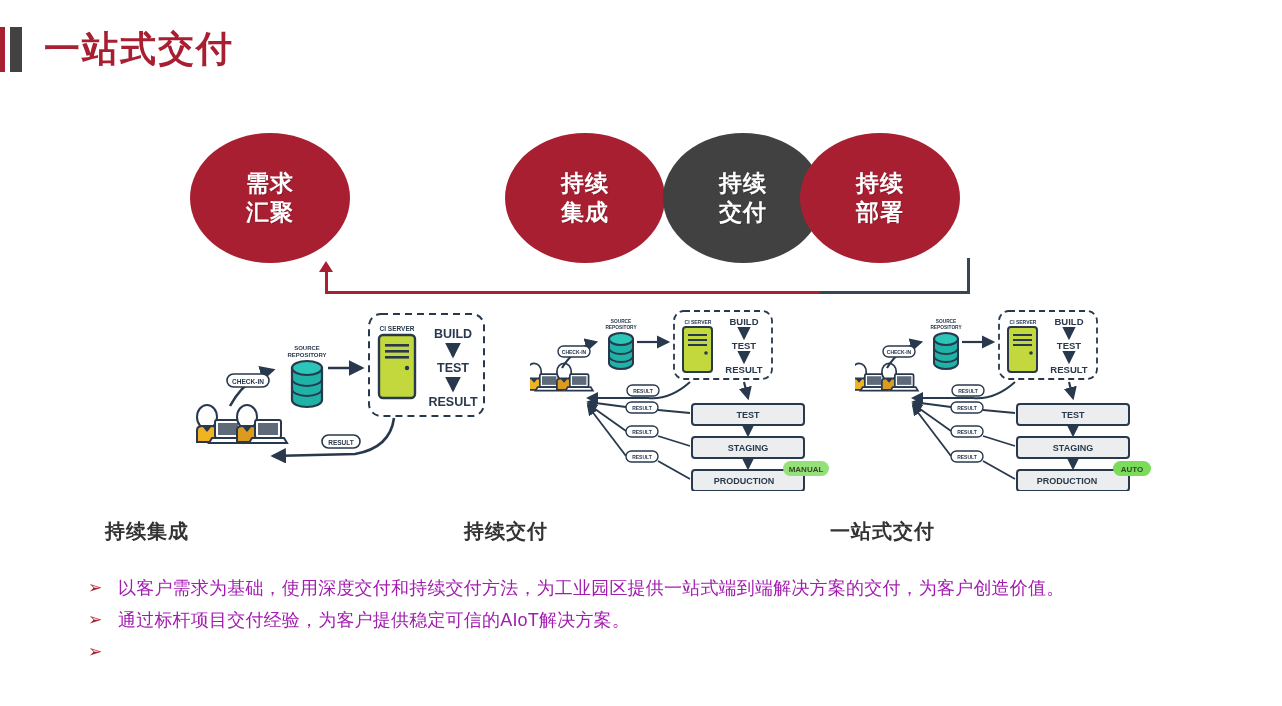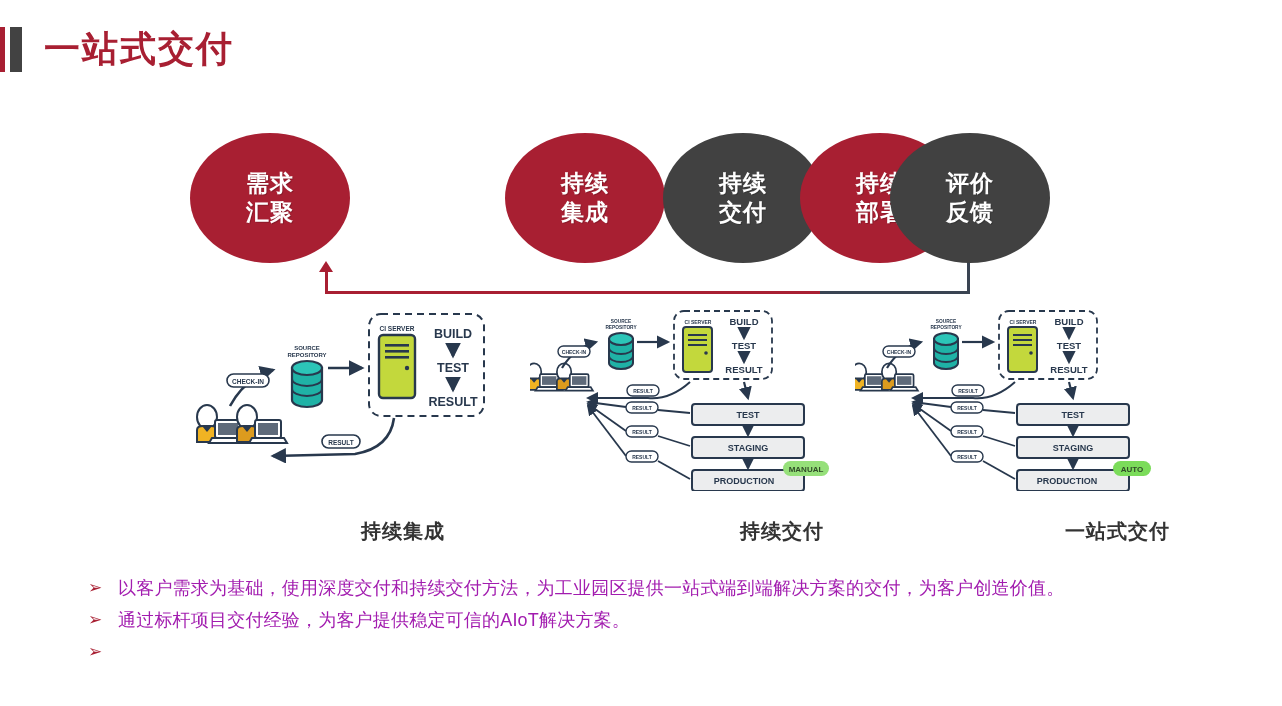--- a/index.html
+++ b/index.html
@@ -73,26 +73,26 @@
   
   .diagram { position: absolute; top: 306px; width: 340px; height: 185px; }
   .d1 { left: 185px; }
   .d2 { left: 530px; }
   .d3 { left: 855px; }
 
   .diagram svg { display: block; }
 
   .dlabel {
     position: absolute; top: 518px;
-    width: 340px; text-align: right;
+    width: 340px; text-align: left;
     font-size: 20px; font-weight: bold; color: #333333;
     letter-spacing: 1px;
   }
   .l1 { left: 105px; }
-  .l2 { left: 484px; font-family: Liberation Mono, monospace; }
+  .l2 { left: 464px; font-family: Liberation Mono, monospace; }
   .l3 { left: 830px; }
 
   
   .bullets { position: absolute; left: 88px; top: 575px; width: 1160px; }
   .bullet-row {
     display: flex; align-items: flex-start;
     margin-bottom: 6px;
   }
   .bullet-mark {
     color: #A81F32; font-size: 17px; line-height: 26px;
@@ -124,23 +124,20 @@
     </div>
 
     <div class="circ c-gray" style="left:663px; top:133px; z-index:4;">
       <span class="lbl"><span>持续</span><br><span>交付</span></span>
     </div>
 
     <div class="circ c-red" style="left:800px; top:133px; z-index:5;">
       <span class="lbl"><span>持续</span><br><span>部署</span></span>
     </div>
 
-    <div class="circ c-gray" style="left:890px; top:133px; z-index:6;">
-      <span class="lbl"><span>评价</span><br><span>反馈</span></span>
-    </div>
 
     <div class="fb-line-v"></div>
     <div class="fb-line-h"></div>
     <div class="fb-line-h-dark"></div>
     <div class="fb-arrow-up"></div>
     <div class="fb-arrow-head"></div>
   </div>
 
   <div class="diagram d1">
     <svg width="340" height="185" viewBox="0 0 340 185">

